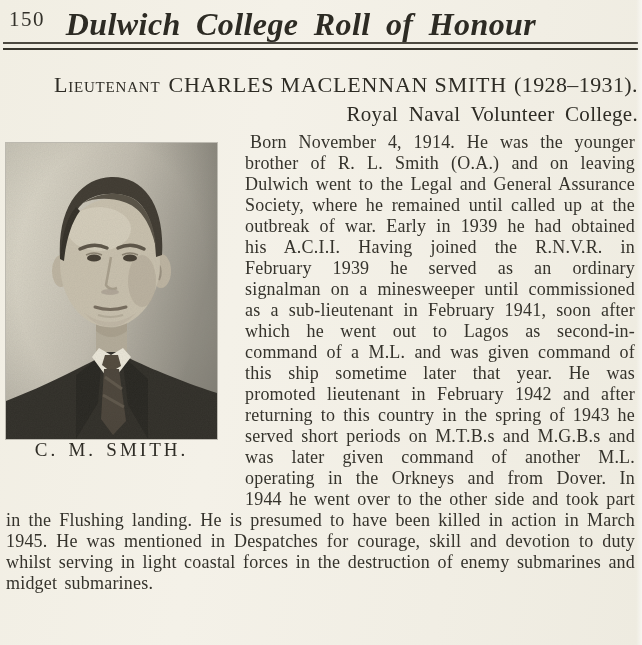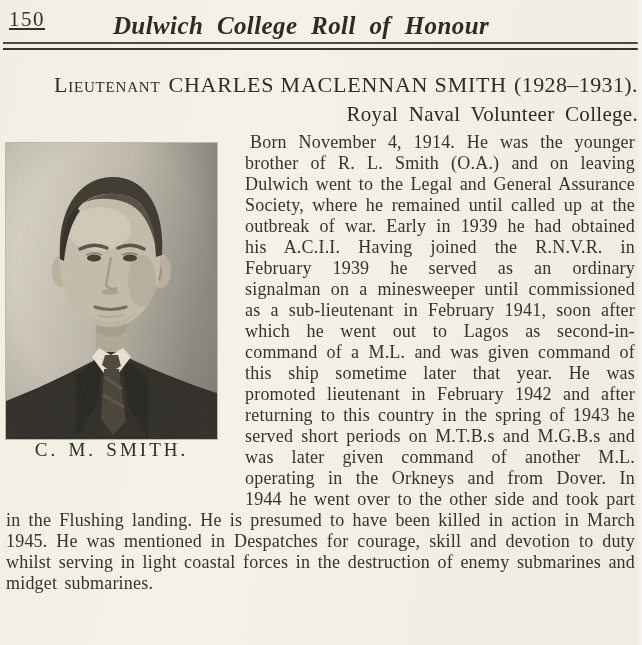--- a/index.html
+++ b/index.html
@@ -24,29 +24,28 @@
     background: linear-gradient(to right, rgba(255,255,255,0), rgba(255,255,255,0.55));
     pointer-events: none;
   }
   
   .page-number {
     position: absolute;
     left: 9px; top: 7px;
     font-size: 21px;
     letter-spacing: 1.5px;
     font-variant-numeric: oldstyle-nums;
-    text-decoration: underline;
   }
   .header-title {
     position: absolute;
-    top: 12px; left: 60px; right: 100px;
+    top: 6px; left: 60px; right: 100px;
     text-align: center;
     font-style: italic;
     font-weight: 600;
-    font-size: 25px;
+    font-size: 32px;
     letter-spacing: 0.4px;
     word-spacing: 7px;
     color: #2d2b24;
   }
   .header-rule {
     position: absolute;
     top: 42px; left: 3px; right: 4px;
     height: 4px;
     border-top: 2px solid #4c4940;
     border-bottom: 2px solid #36342c;

